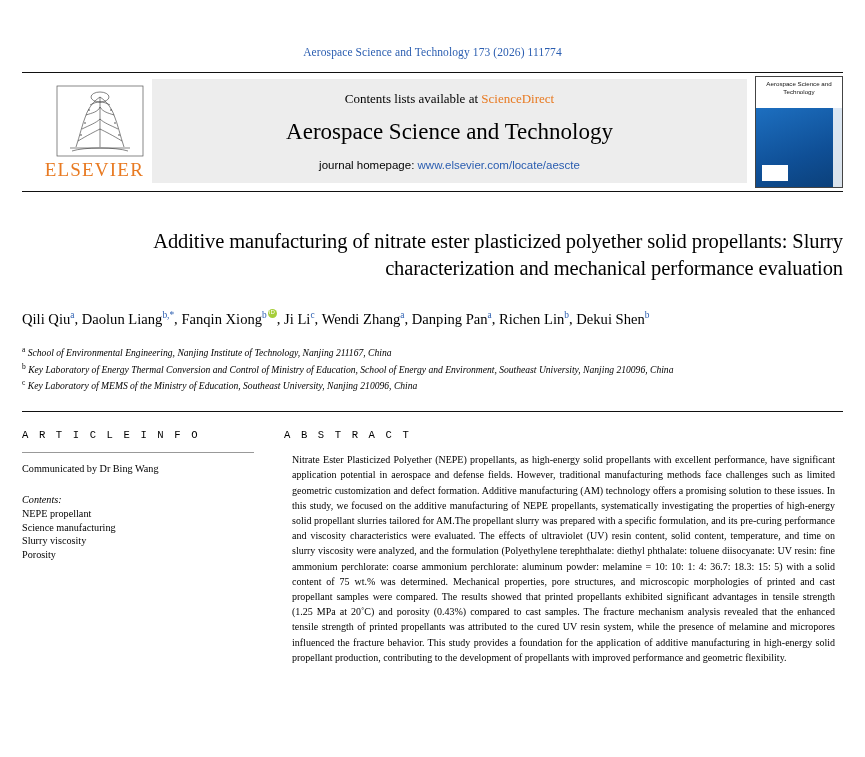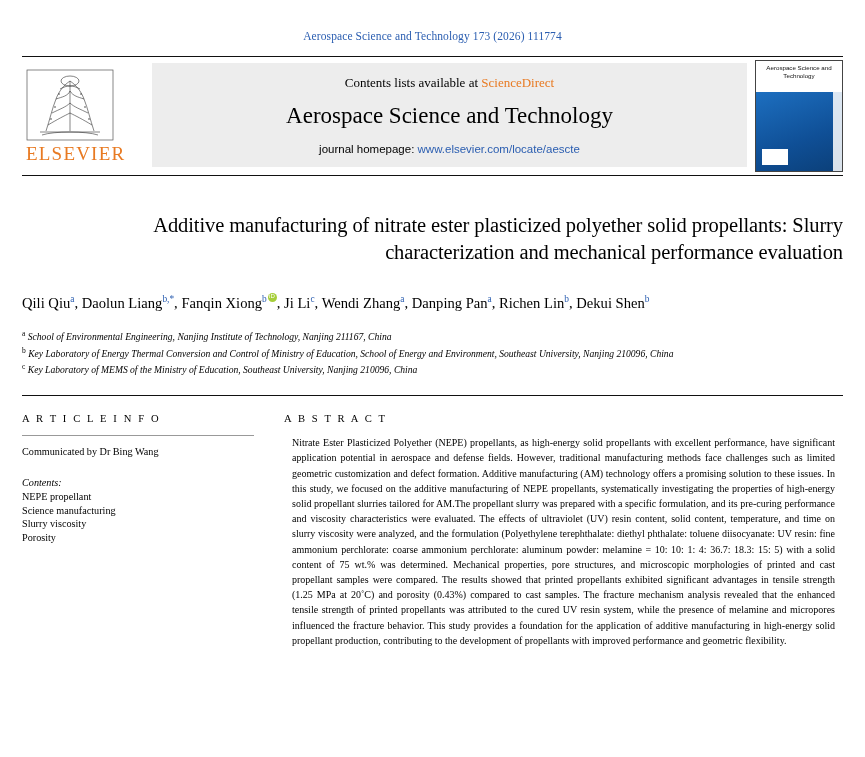--- a/index.html
+++ b/index.html
@@ -13,21 +13,21 @@
     font-family: "Liberation Serif", serif;
     color: #000000;
     position: relative;
     overflow: hidden;
   }
   .page {
     width: 865px;
     height: 566px;
     position: relative;
     box-sizing: border-box;
-    padding: 0 22px;
+    padding: 16px 22px;
   }
 
   
   .running-head {
     text-align: center;
     font-family: "Liberation Serif", serif;
     font-size: 11.5px;
     color: #2a5db0;
     padding-top: 30px;
     letter-spacing: 0.1px;
@@ -47,21 +47,21 @@
     display: flex;
     width: 100%;
     align-items: stretch;
     padding: 6px 0 6px 0;
   }
   .elsevier-logo {
     width: 118px;
     min-width: 118px;
     display: flex;
     flex-direction: column;
-    align-items: flex-start;
+    align-items: flex-end;
     justify-content: center;
     padding: 2px 0 0 4px;
   }
   .tree-box {
     width: 88px;
     height: 72px;
     position: relative;
   }
   .elsevier-word {
     font-family: "Liberation Serif", serif;
@@ -224,21 +224,21 @@
   .col-left {
     width: 232px;
     min-width: 232px;
     padding-right: 18px;
   }
   .col-right {
     flex: 1;
     padding-left: 12px;
   }
   .sec-head {
-    font-family: Liberation Serif, serif;
+    font-family: Liberation Mono, monospace;
     font-size: 10.6px;
     letter-spacing: 2.1px;
     margin-bottom: 11px;
   }
   .thin-rule {
     border: none;
     border-top: 0.8px solid #999;
     margin: 0 0 9px 0;
   }
   .info-line {

